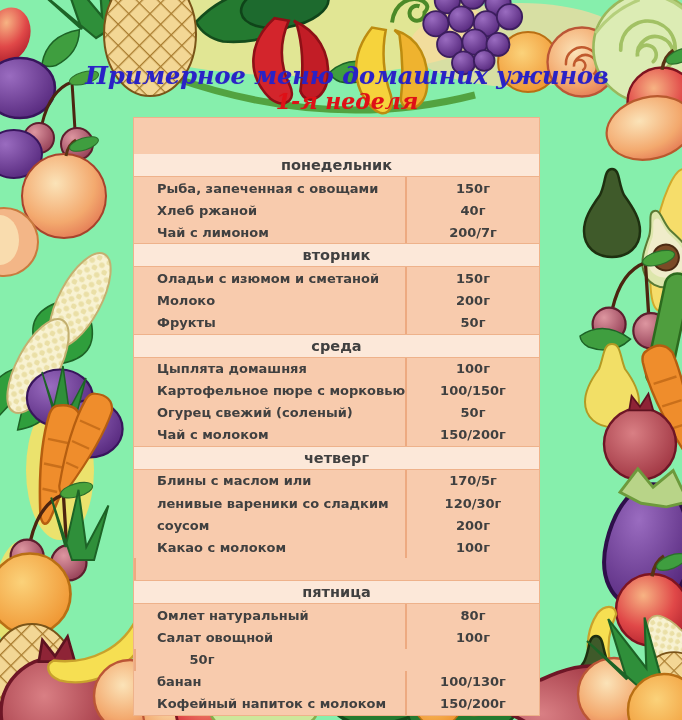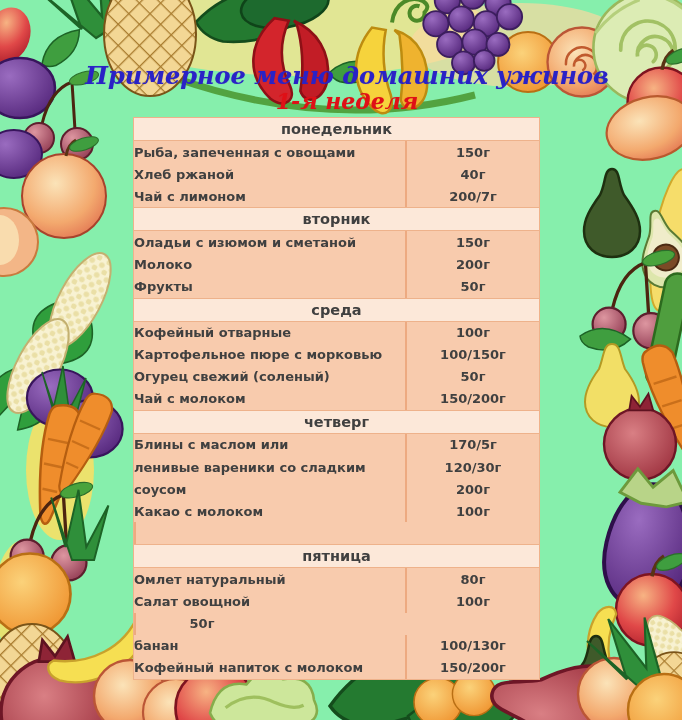--- a/index.html
+++ b/index.html
@@ -35,29 +35,29 @@
     color:#404040;
   }
   .day-row{
     background:#fce8d9;
     border-top:1px solid #eeb28b;
     border-bottom:1px solid #eeb28b;
     height:22px;line-height:22px;
     text-align:center;
     font-size:14.5px;font-weight:bold;
   }
-  .menu-table .day-row:first-child{border-top:none;}
+  .menu-table .day-row:first-child{border-top:none;margin-top:36px;}
   .item-row{
     display:flex;align-items:stretch;
     height:22.1px;
     font-size:13px;font-weight:bold;
   }
   .item-name{
     flex:1;display:flex;align-items:center;
-    padding-left:0;
+    padding-left:23px;
     white-space:nowrap;overflow:hidden;text-align:right;
   }
   .item-amount{
     width:132px;
     border-left:2px solid #edaa81;
     display:flex;align-items:center;justify-content:center;
     text-align:center;
   }
 </style>
 </head>
@@ -325,21 +325,21 @@
         <div class="item-row">
           <span class="item-name">Молоко</span>
           <span class="item-amount">200г</span>
         </div>
         <div class="item-row">
           <span class="item-name">Фрукты</span>
           <span class="item-amount">50г</span>
         </div>
         <div class="day-row"><span>среда</span></div>
         <div class="item-row">
-          <span class="item-name">Кофейный отварные</span>
+          <span class="item-name">Цыплята домашняя</span>
           <span class="item-amount">100г</span>
         </div>
         <div class="item-row">
           <span class="item-name">Картофельное пюре с морковью</span>
           <span class="item-amount">100/150г</span>
         </div>
         <div class="item-row">
           <span class="item-name">Огурец свежий (соленый)</span>
           <span class="item-amount">50г</span>
         </div>

